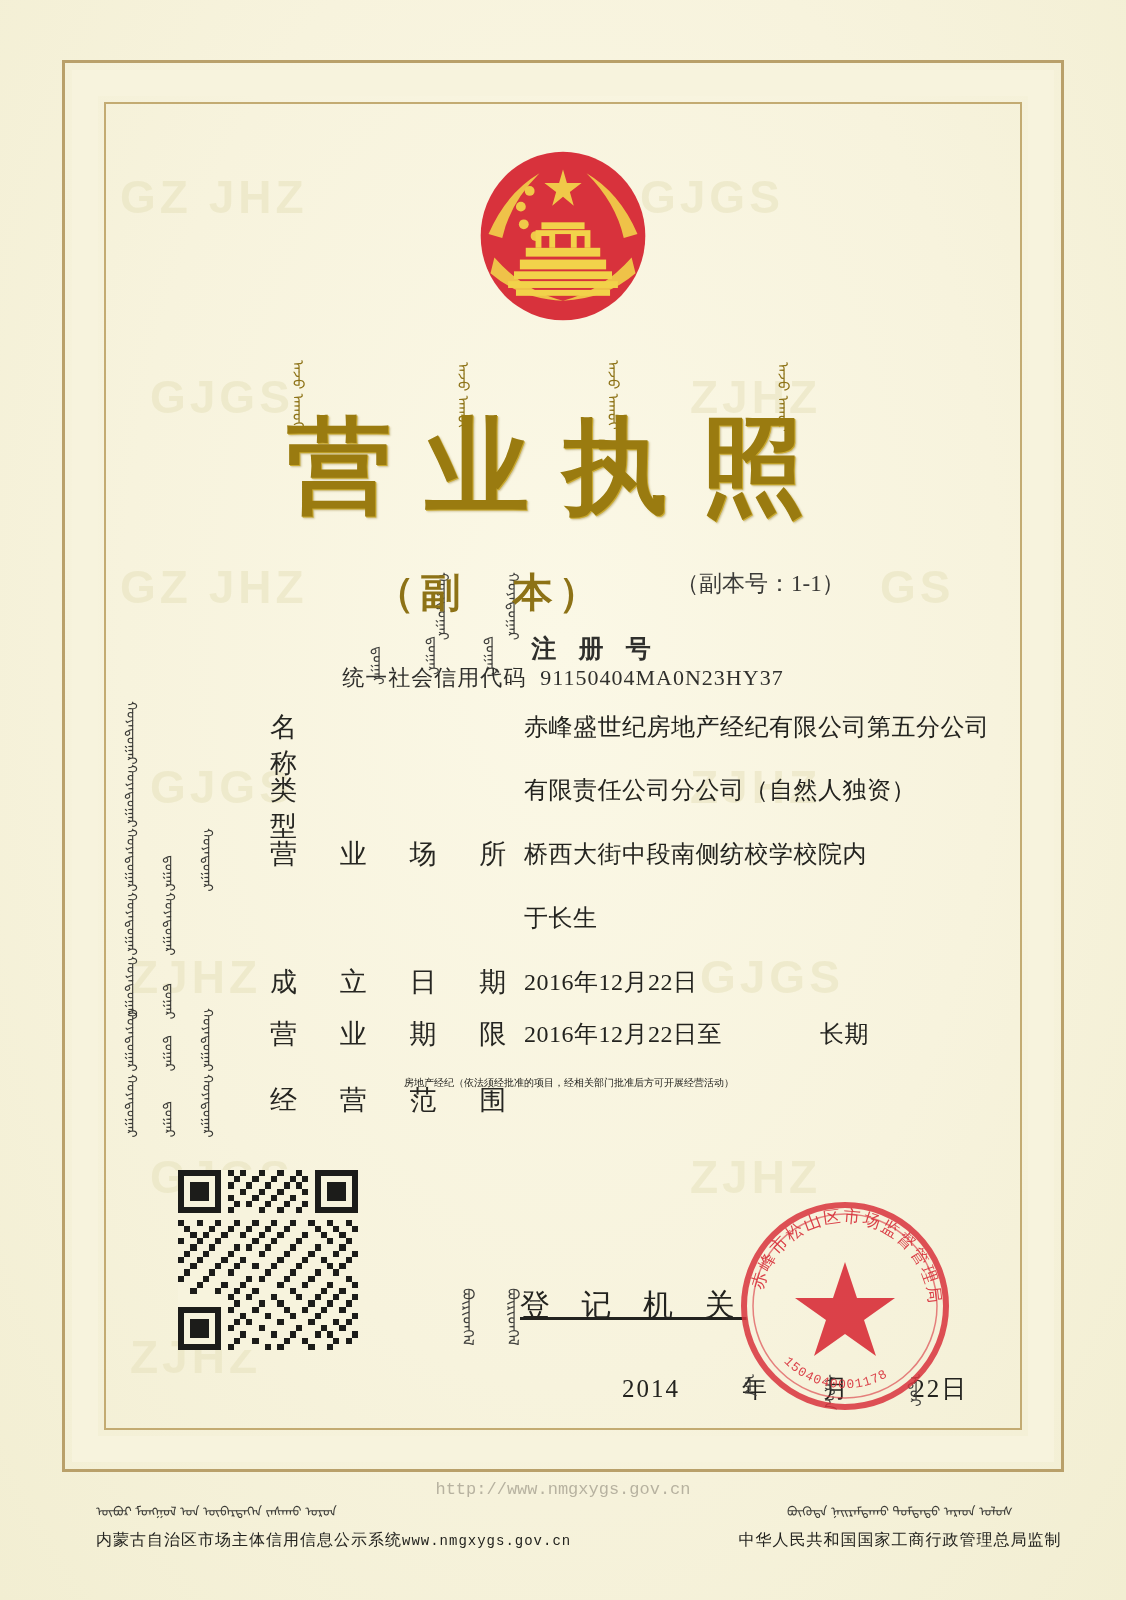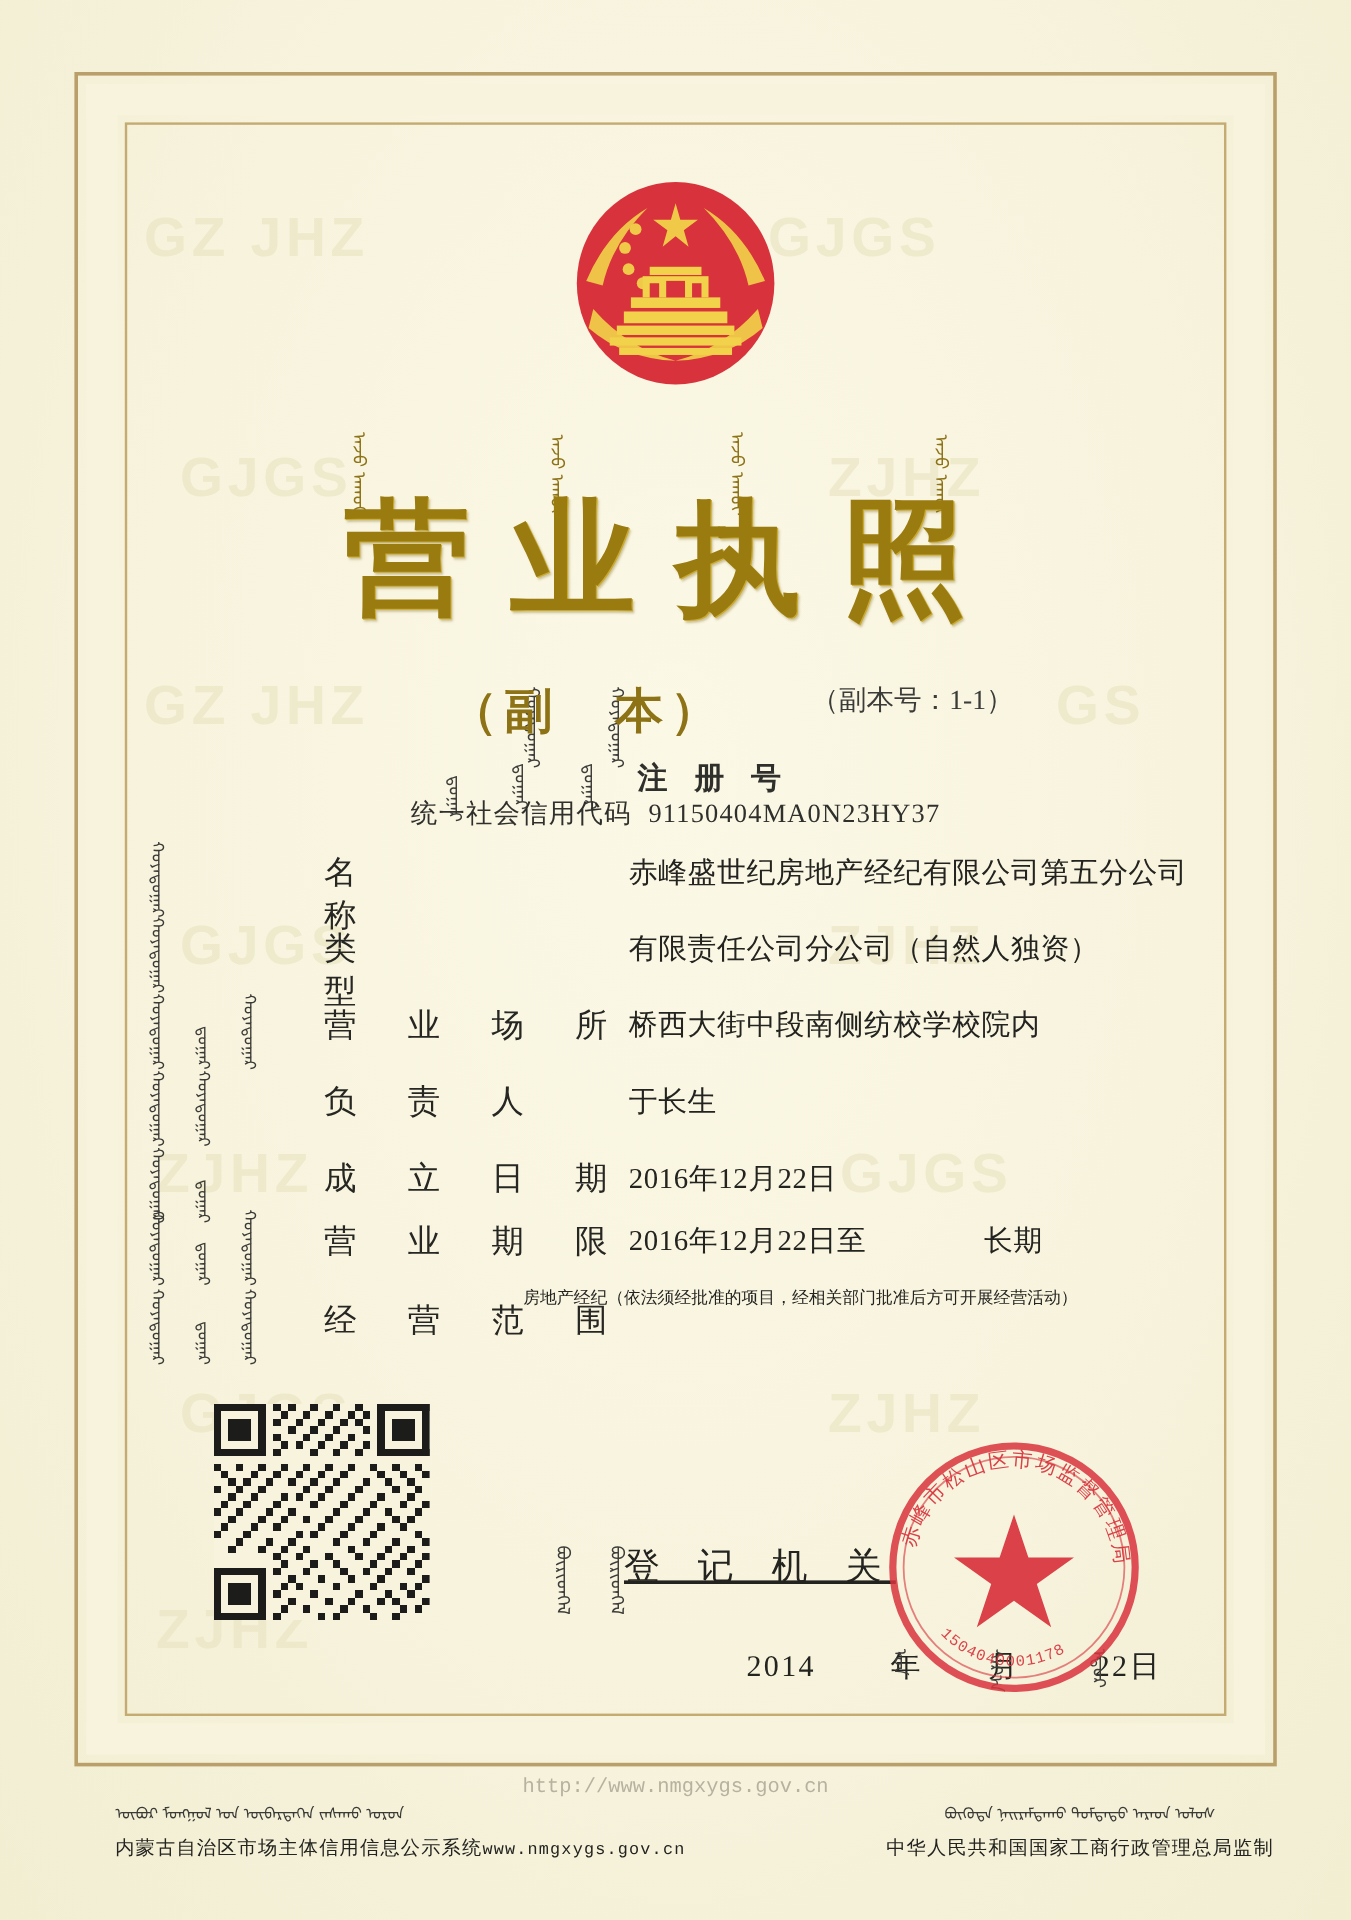--- a/index.html
+++ b/index.html
@@ -103,21 +103,21 @@
     position:absolute;left:0px;top:-4px;width:150px;height:52px;
   }
   .mong-col span{
     writing-mode:vertical-lr;display:inline-block;
     font-size:14px;color:#3a3a36;margin-right:10px;
     font-family:"Liberation Sans", sans-serif;
   }
   
   #scope-val{
     position:absolute;left:404px;top:1072px;width:580px;
-    font-size:14px;color:#23231f;line-height:22px;margin-left:32px;
+    font-size:10px;color:#23231f;line-height:22px;
   }
   
   #qr{position:absolute;left:178px;top:1170px;width:180px;height:180px;}
   
   #registrar{
     position:absolute;left:455px;top:1285px;
     font-size:30px;color:#23231f;letter-spacing:12px;
   }
   #date-row{
     position:absolute;left:622px;top:1372px;
@@ -268,21 +268,20 @@
     </div>
     <div class="lbl">营 业 场 所</div>
     <div class="val">桥西大街中段南侧纺校学校院内</div>
   </div>
 
   <div class="row" style="top:896px;">
     <div class="mong-col">
       <span class="mong mong-dark">ᠬᠣᠶᠠᠳᠤᠭᠠᠷ</span>
       <span class="mong mong-dark">ᠬᠣᠶᠠᠳᠤᠭᠠᠷ</span>
     </div>
-    <div class="lbl">负 责 人</div>
     <div class="val">于长生</div>
   </div>
 
   <div class="row" style="top:960px;">
     <div class="mong-col">
       <span class="mong mong-dark">ᠬᠣᠶᠠᠳᠤᠭᠠᠷ</span>
       <span class="mong mong-dark">ᠳ᠋ᠤᠭᠠᠷ</span>
     </div>
     <div class="lbl">成 立 日 期</div>
     <div class="val">2016年12月22日</div>

